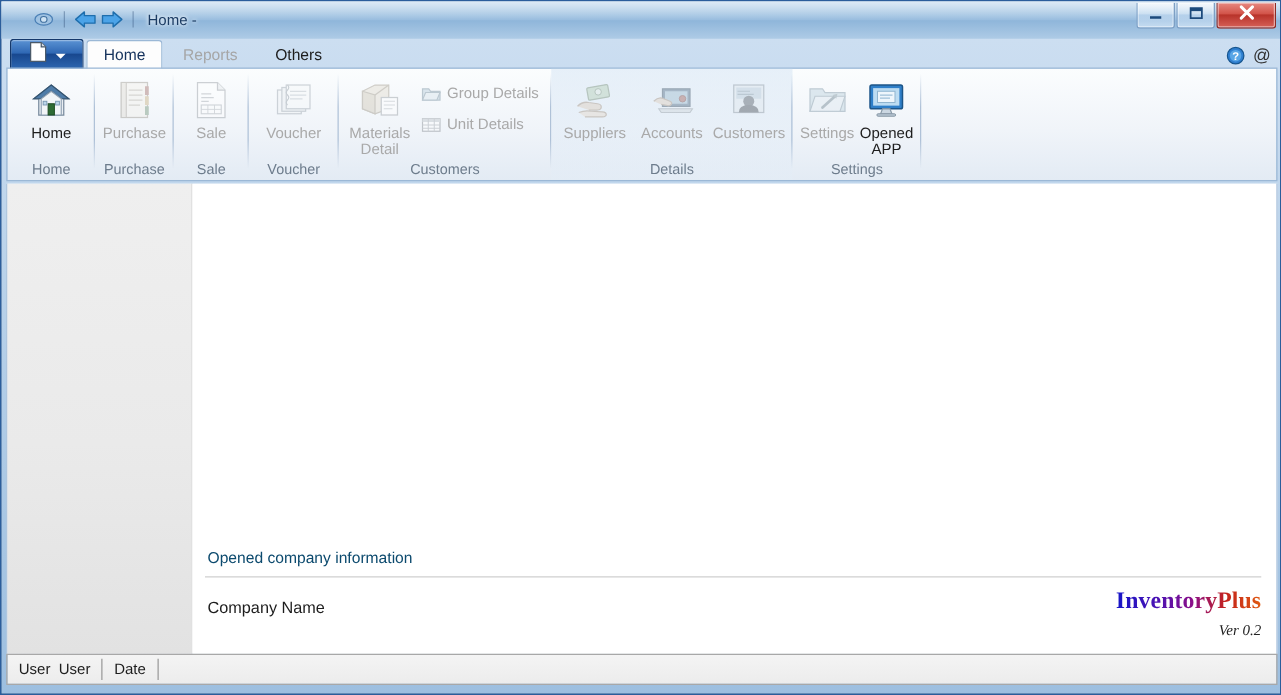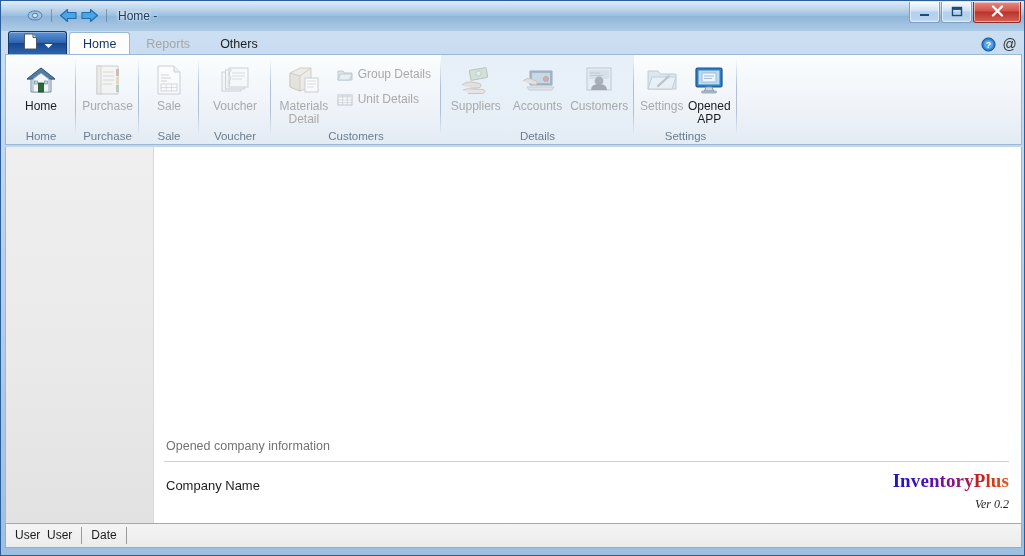--- a/index.html
+++ b/index.html
@@ -221,21 +221,21 @@
   }
   .content {
     flex: 1;
     position: relative;
     background: #ffffff;
     padding: 0 12px;
     box-sizing: border-box;
   }
   .info-head {
     position: absolute; left: 12px; bottom: 70px;
-    font-size: 12.5px; color: #737373;
+    font-size: 12.5px; color: #0c4a6e;
   }
   .info-rule {
     position: absolute; left: 10px; bottom: 61px;
     width: 845px; height: 1px; background: #d0d0d0;
   }
   .info-val {
     position: absolute; left: 12px; bottom: 30px;
     font-size: 13px; color: #1d1d1d;
   }
   .brand {

